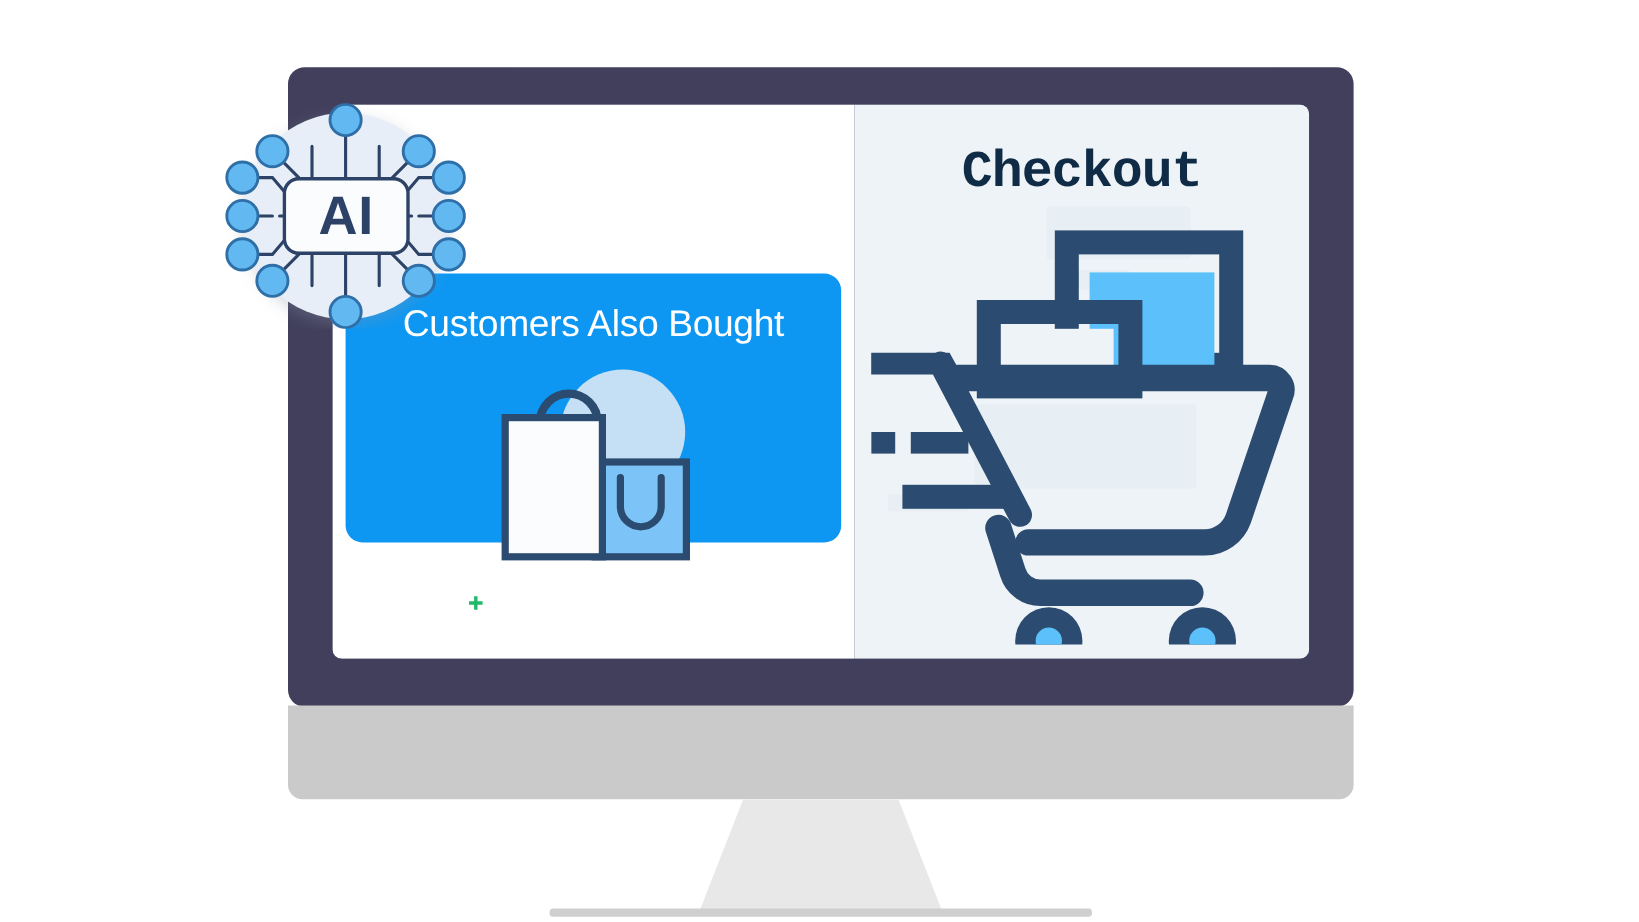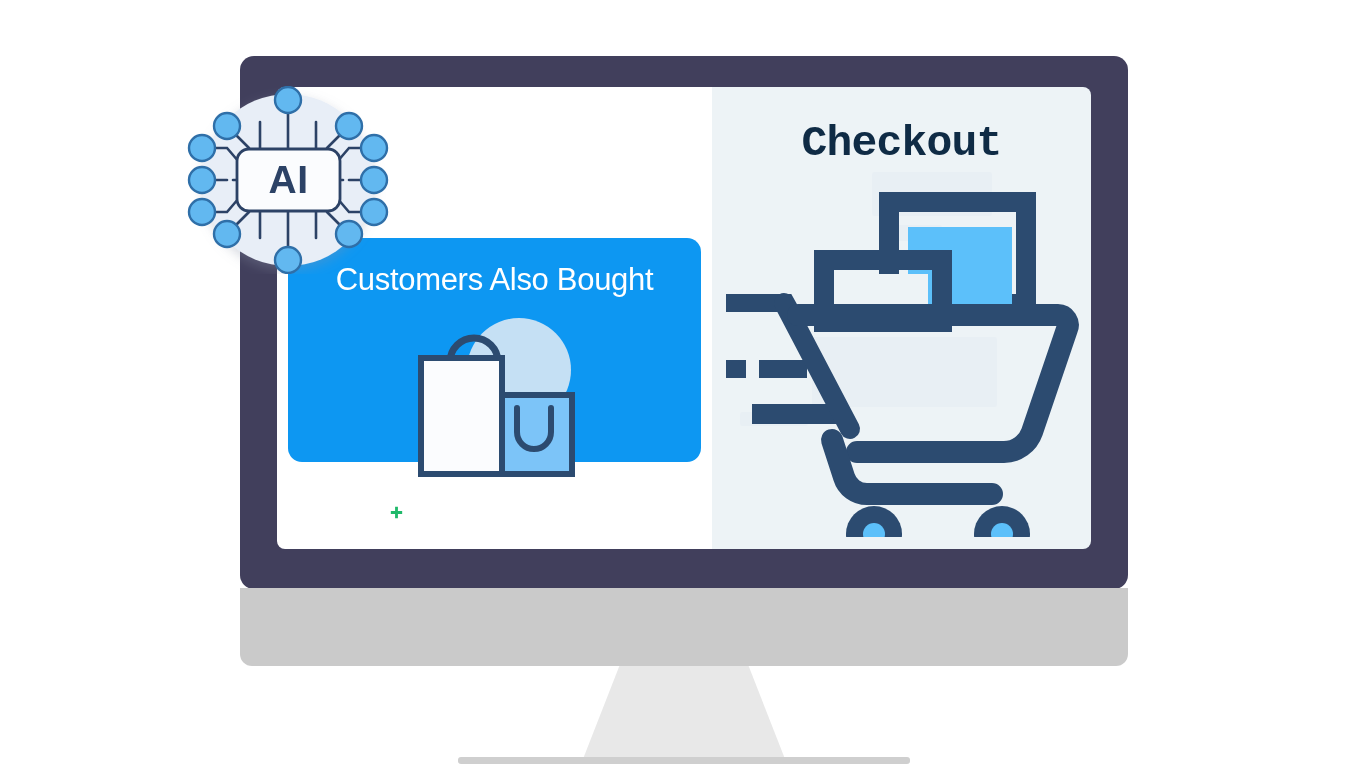--- a/index.html
+++ b/index.html
@@ -81,21 +81,20 @@
 
   
   .rec-card {
     position: absolute;
     left: 11px;
     top: 141px;
     width: 413px;
     height: 224px;
     background: #0d97f2;
     border-radius: 14px;
-    margin-top: 10px;
   }
   .rec-title {
     position: absolute;
     left: 0;
     top: 24px;
     width: 413px;
     text-align: center;
     color: #ffffff;
     font-size: 31px;
     font-weight: 400;
@@ -162,21 +161,21 @@
   .ai-chip-label {
     position: absolute;
     left: 50px;
     top: 63px;
     width: 103px;
     height: 62px;
     display: flex;
     align-items: center;
     justify-content: center;
     color: #2c4266;
-    font-size: 39px;
+    font-size: 45px;
     font-weight: bold;
     letter-spacing: 0.5px;
     font-family: "Liberation Sans", sans-serif;
   }
 </style>
 </head>
 <body>
 
 <div id="stage">
 

